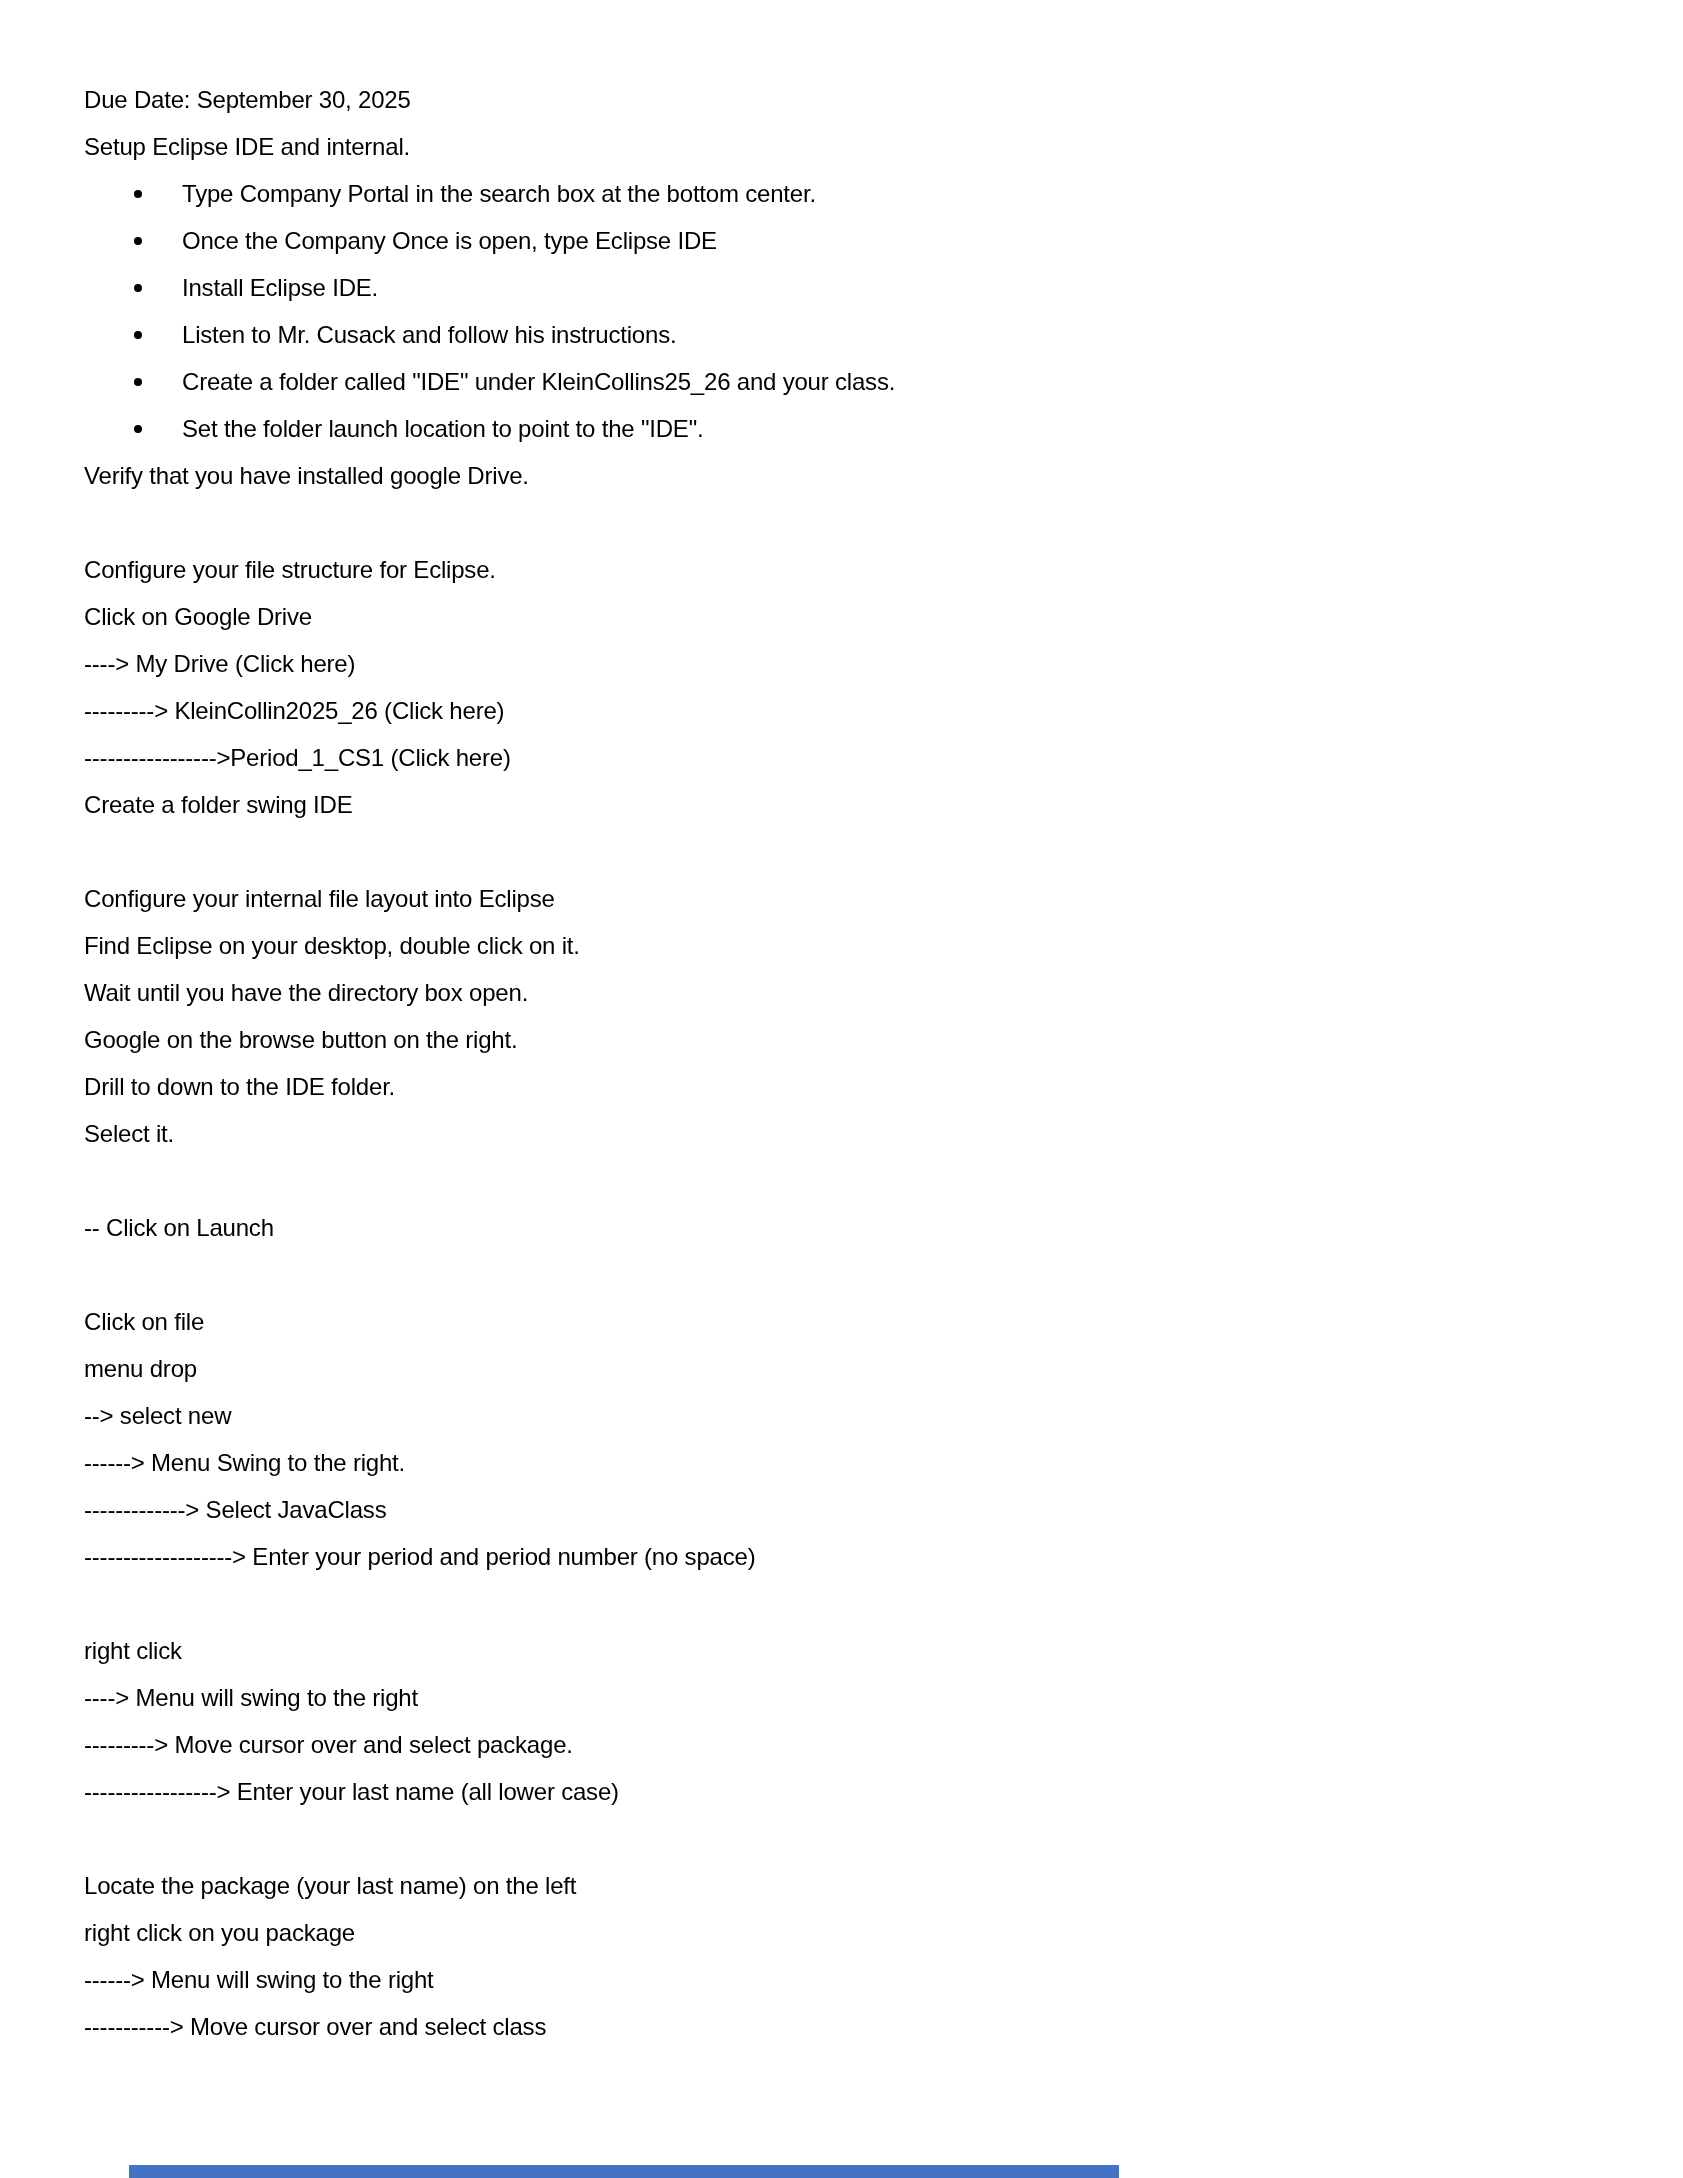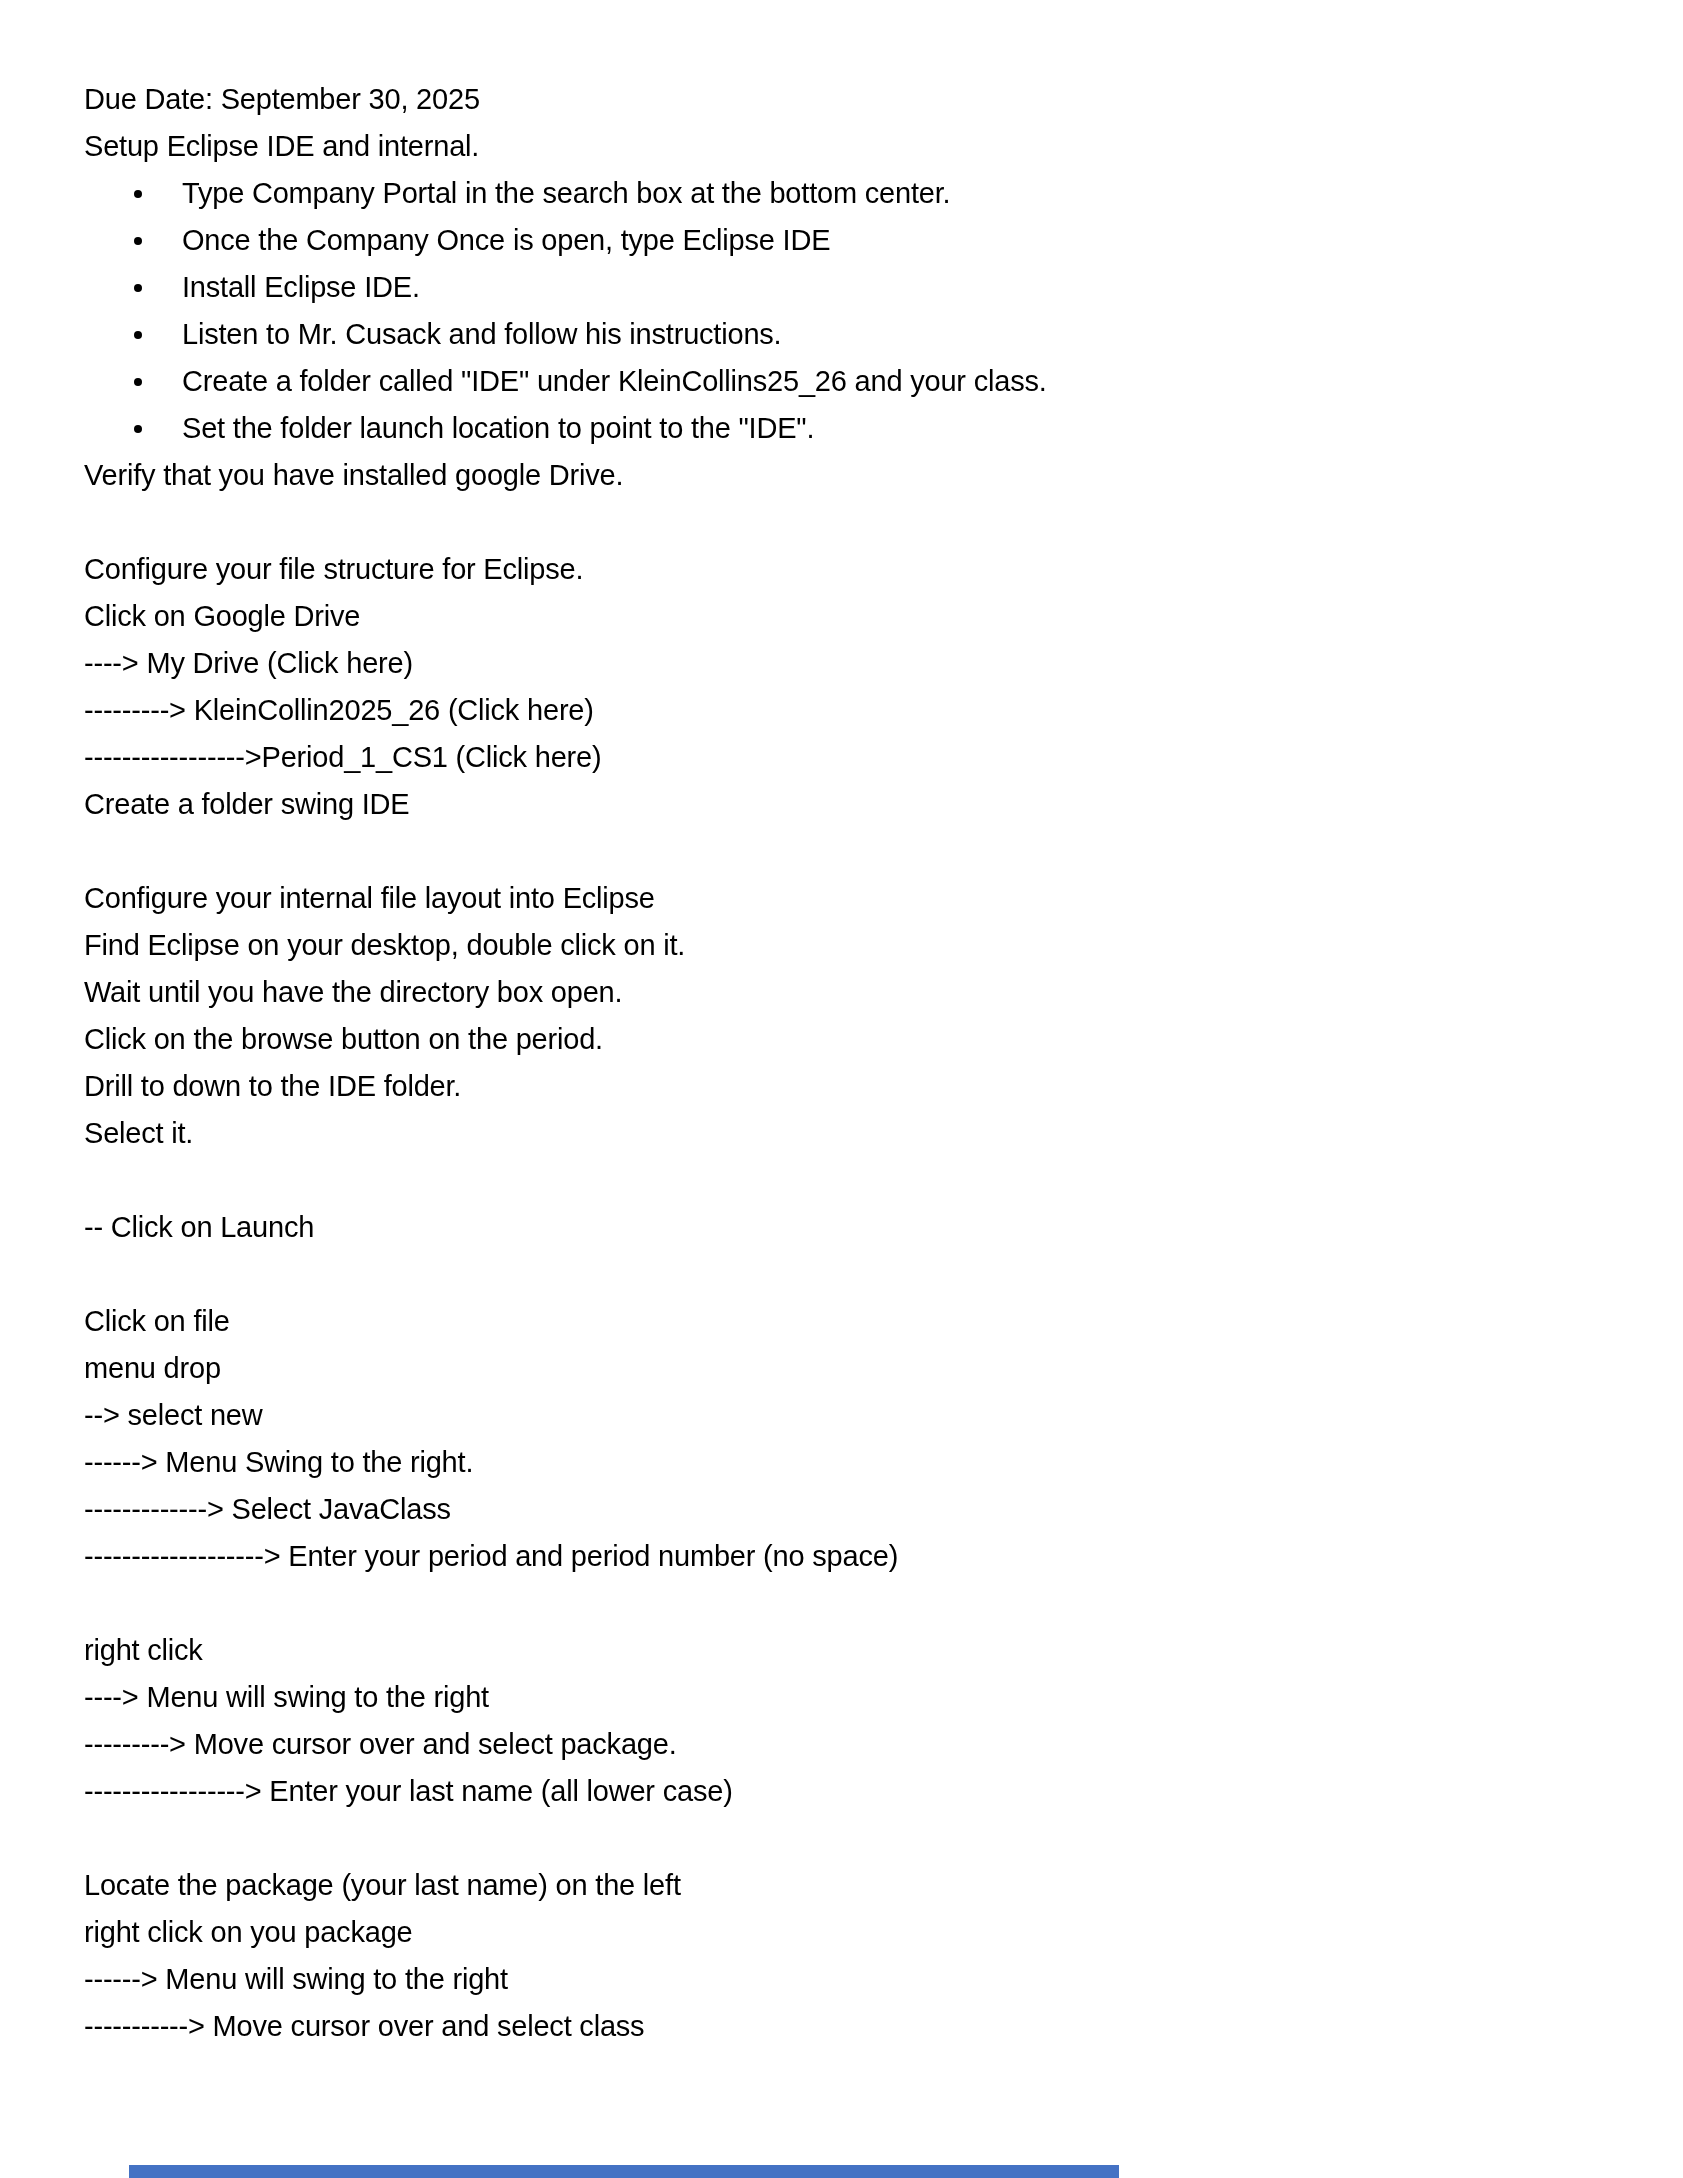--- a/index.html
+++ b/index.html
@@ -17,21 +17,21 @@
   }
   .doc {
     position: absolute;
     left: 84px;
     top: 76px;
     width: 1554px;
   }
   .line {
     height: 47px;
     line-height: 47px;
-    font-size: 29px;
+    font-size: 24px;
     white-space: pre;
     letter-spacing: -0.2px;
   }
   .line.blank {
     height: 47px;
   }
   .line.bullet {
     position: relative;
     padding-left: 98px;
   }
@@ -70,21 +70,21 @@
     <div class="line text">Configure your file structure for Eclipse.</div>
     <div class="line text">Click on Google Drive</div>
     <div class="line text">----&gt; My Drive (Click here)</div>
     <div class="line text">---------&gt; KleinCollin2025_26 (Click here)</div>
     <div class="line text">-----------------&gt;Period_1_CS1 (Click here)</div>
     <div class="line text">Create a folder swing IDE</div>
     <div class="line blank"></div>
     <div class="line text">Configure your internal file layout into Eclipse</div>
     <div class="line text">Find Eclipse on your desktop, double click on it.</div>
     <div class="line text">Wait until you have the directory box open.</div>
-    <div class="line text">Click on the browse button on the period.</div>
+    <div class="line text">Google on the browse button on the right.</div>
     <div class="line text">Drill to down to the IDE folder.</div>
     <div class="line text">Select it.</div>
     <div class="line blank"></div>
     <div class="line text">-- Click on Launch</div>
     <div class="line blank"></div>
     <div class="line text">Click on file</div>
     <div class="line text">menu drop</div>
     <div class="line text">--&gt; select new</div>
     <div class="line text">------&gt; Menu Swing to the right.</div>
     <div class="line text">-------------&gt; Select JavaClass</div>

